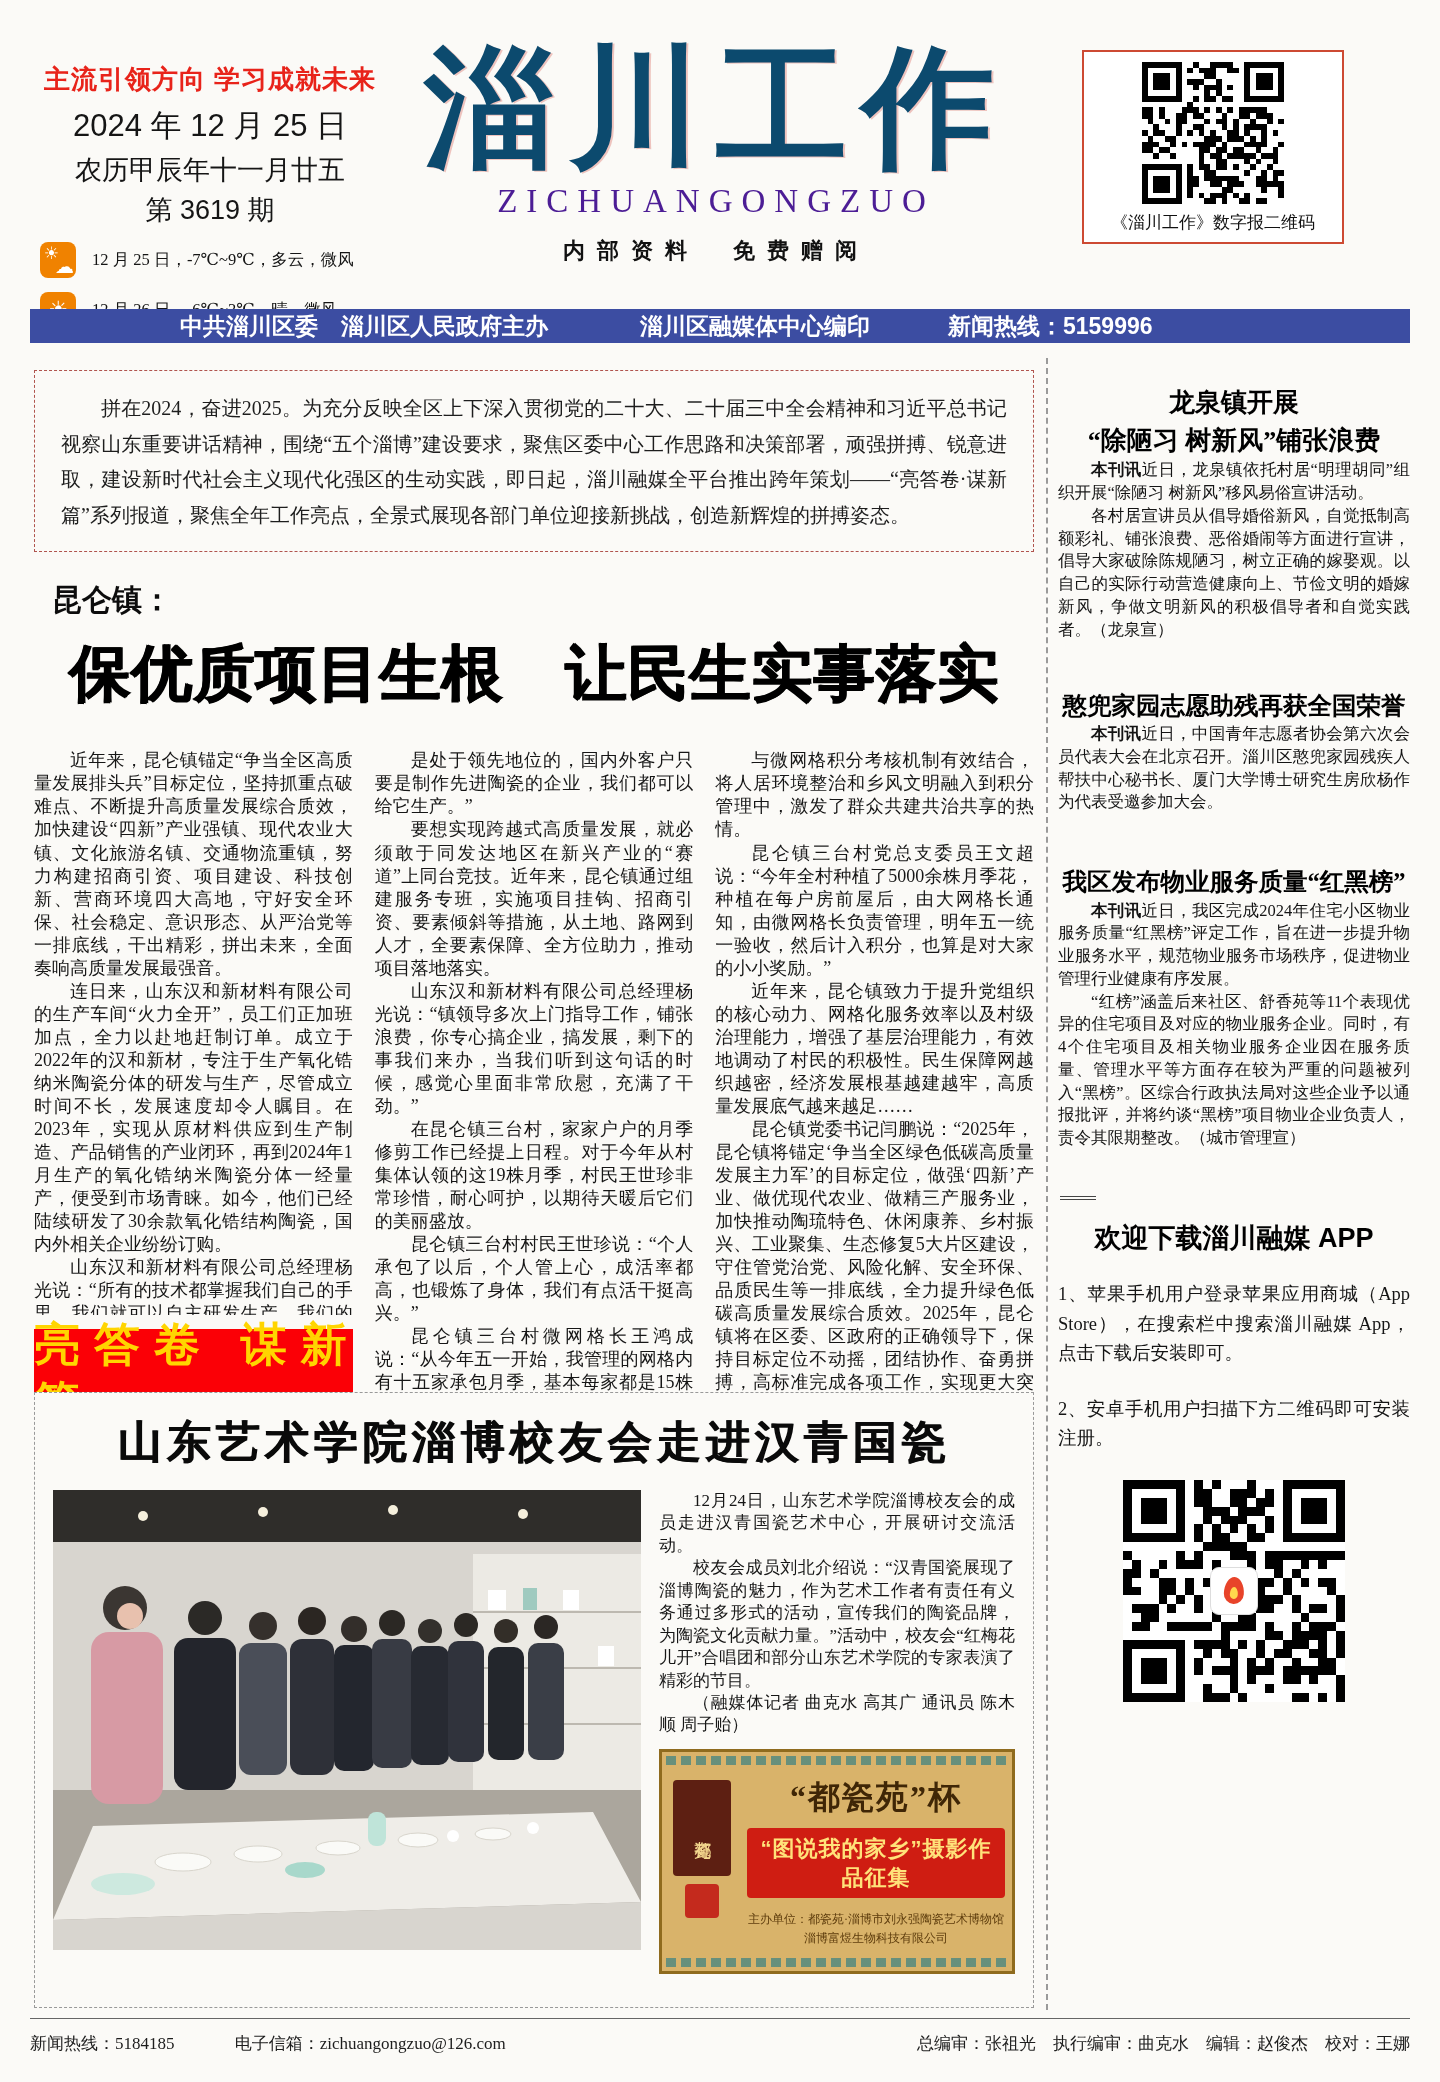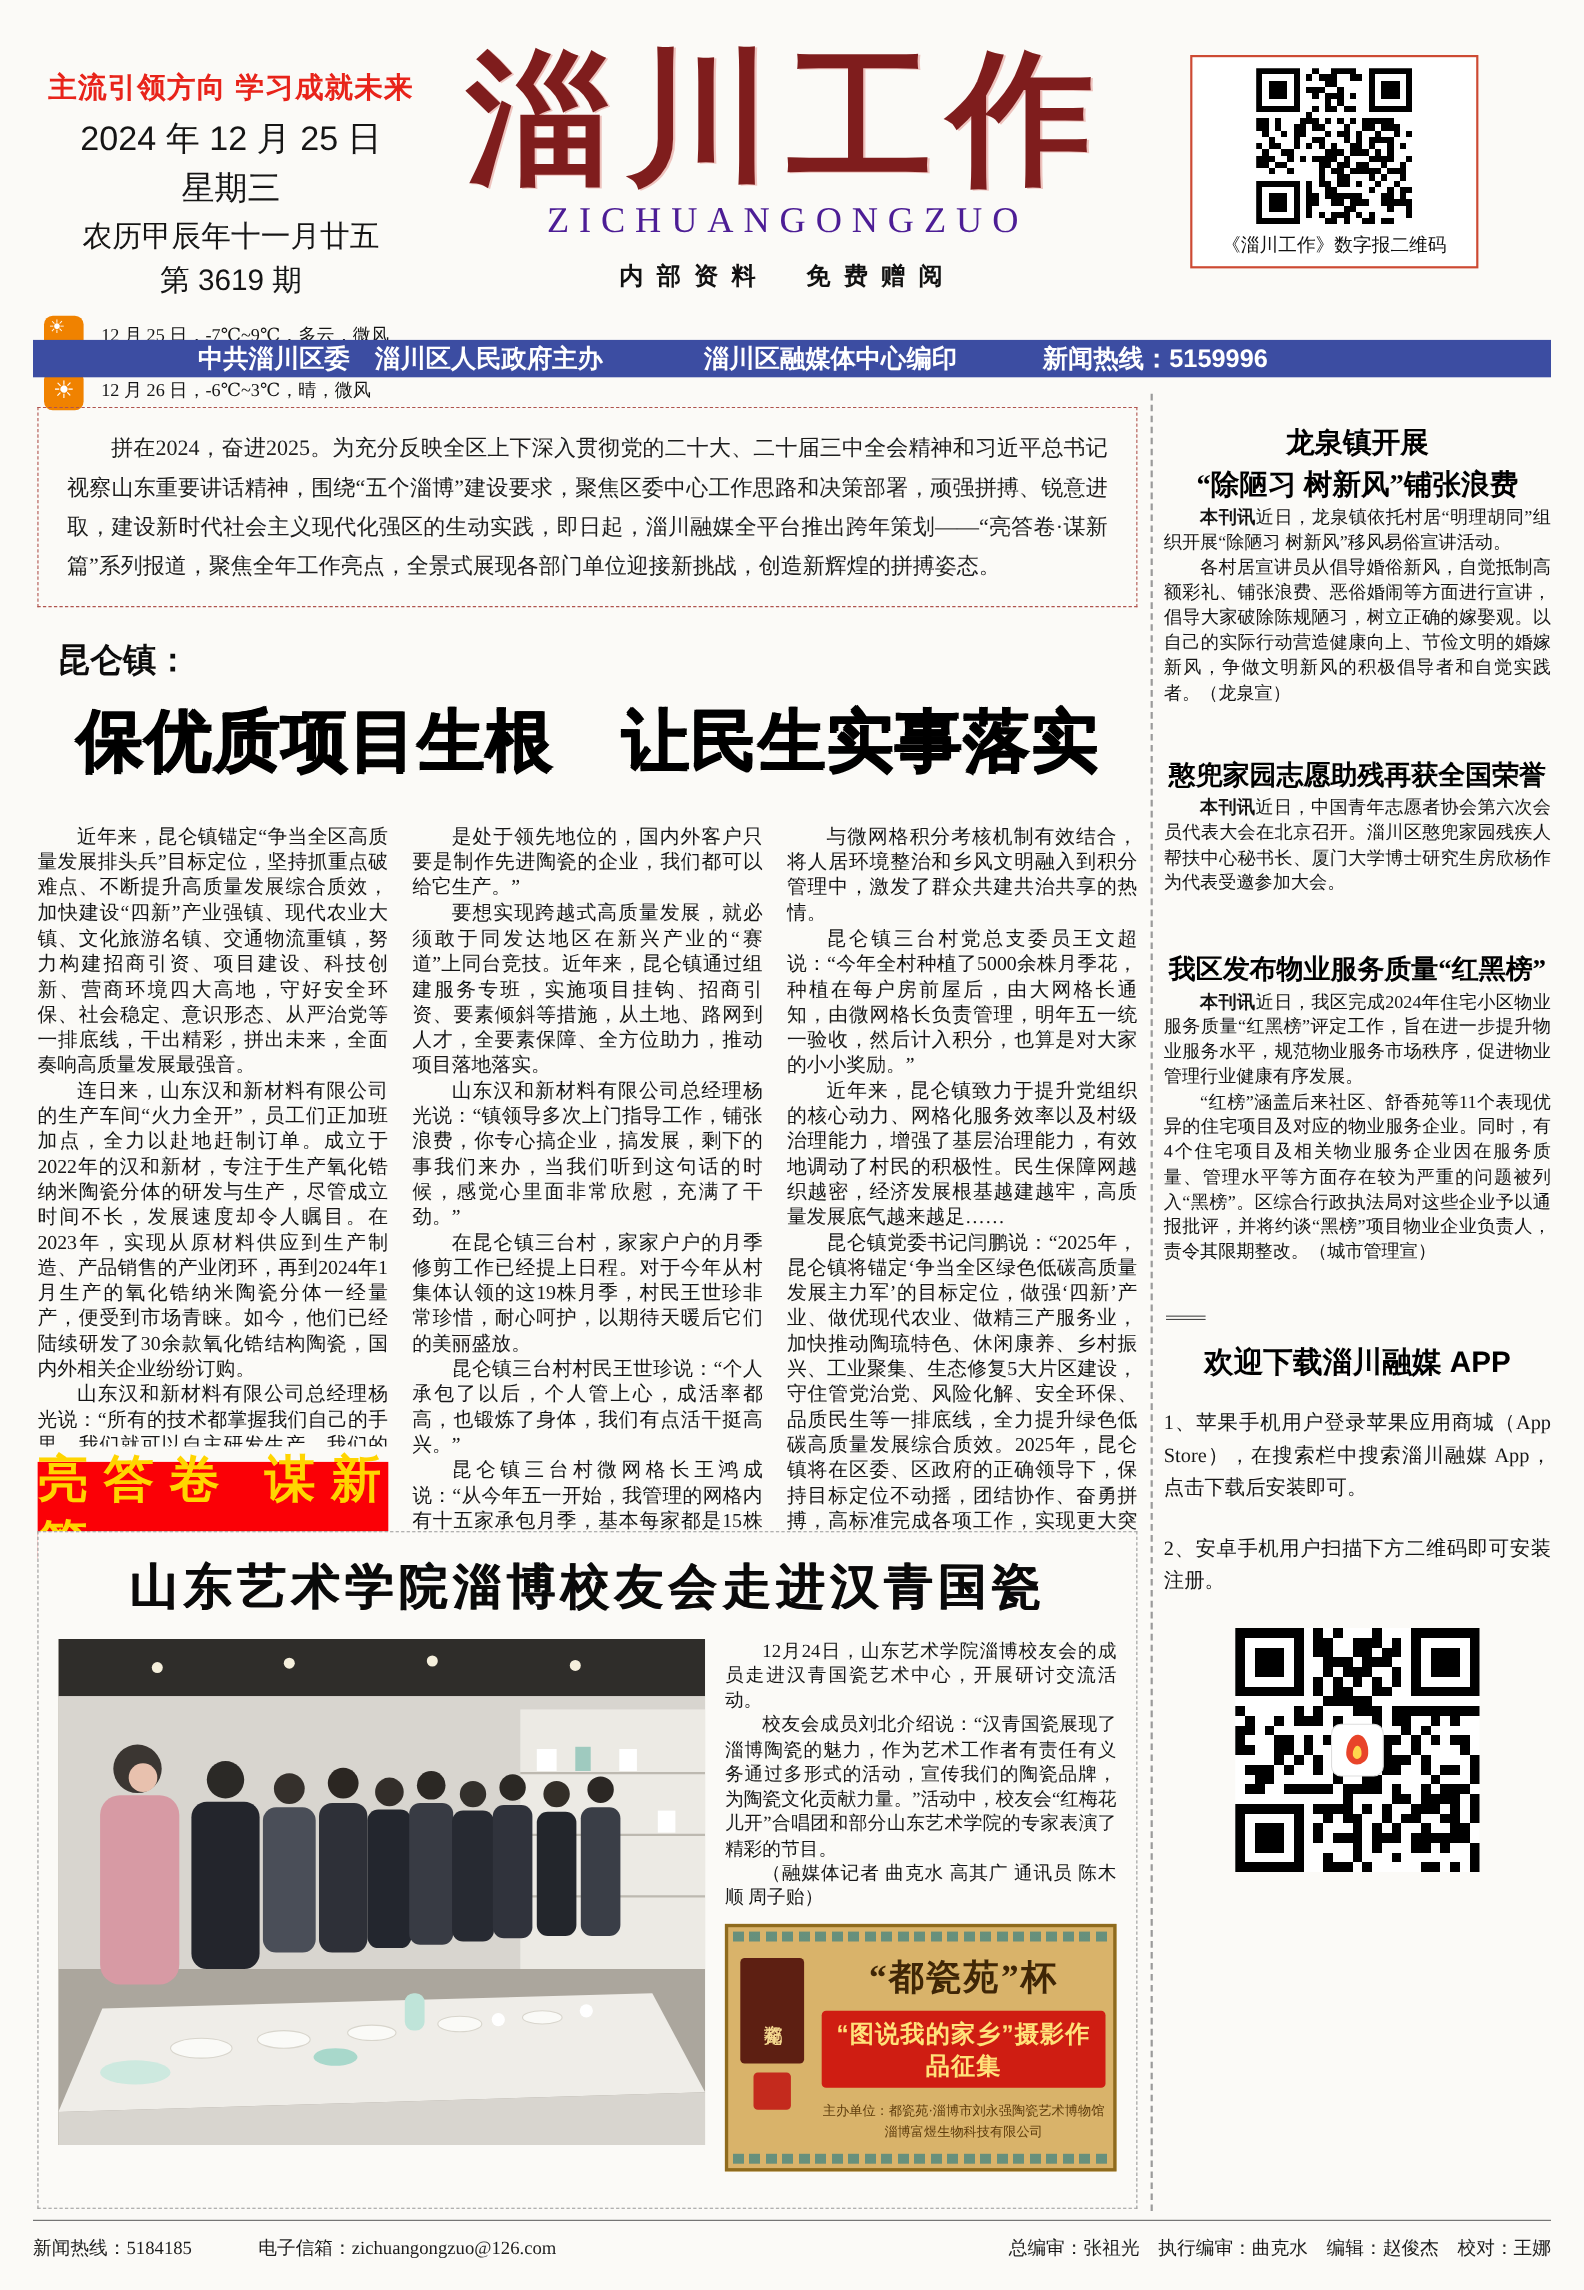--- a/index.html
+++ b/index.html
@@ -15,21 +15,21 @@
   .dline3{font-size:27px;margin-top:5px;font-family:"Liberation Sans","DejaVu Sans",sans-serif;}
   .dline4{font-size:27px;margin-top:4px;font-family:"Liberation Sans","DejaVu Sans",sans-serif;}
   .weather{display:flex;align-items:center;gap:16px;margin:14px 0 0 12px;text-align:left;}
   .wicon{position:relative;width:36px;height:36px;background:#f08200;border-radius:8px;color:#fff;flex:none;}
   .wicon .sun{position:absolute;left:4px;top:1px;font-size:17px;}
   .wicon .cloud{position:absolute;right:2px;bottom:0px;font-size:19px;}
   .wicon .sun-big{position:absolute;left:0;top:0;right:0;bottom:0;display:flex;align-items:center;justify-content:center;font-size:22px;}
   .wtext{font-size:16.5px;}
 
   .hdr-center{position:absolute;left:382px;top:36px;width:668px;text-align:center;}
-  .masthead-title{font-size:132px;line-height:1.1;font-weight:bold;color:#7f1d1d;letter-spacing:14px;
+  .masthead-title{font-size:132px;line-height:1.1;font-weight:bold;color:#0c4a6e;letter-spacing:14px;
                   text-shadow:2px 1px 0 rgba(200,30,20,.25);text-align:center;}
   .masthead-pinyin{font-size:33px;color:#4c1d95;letter-spacing:9px;margin-top:2px;}
   .masthead-sub{font-size:22px;font-weight:bold;letter-spacing:12px;margin-top:16px;color:#111;
                 font-family:"Liberation Sans","DejaVu Sans",sans-serif;}
 
   .hdr-qr{position:absolute;left:1082px;top:50px;width:262px;height:194px;border:2px solid #cd4a33;
           box-sizing:border-box;display:flex;flex-direction:column;align-items:center;padding-top:10px;background:#fff;}
   .qr-small{width:142px;height:142px;}
   .qr-caption{font-size:17px;margin-top:7px;color:#111;}
 
@@ -115,21 +115,20 @@
   .footer .gap{margin-right:56px;}
 </style>
 </head>
 <body>
 
 <div class="page">
 
   <div class="hdr-left">
     <div class="slogan">主流引领方向 学习成就未来</div>
     <div class="dline1">2024 年 12 月 25 日</div>
-    <div class="dline2">星期三</div>
     <div class="dline3">农历甲辰年十一月廿五</div>
     <div class="dline4">第 3619 期</div>
     <div class="weather">
       <span class="wicon">
           <span class="sun">☀</span>
           <span class="cloud">☁</span>
         </span>
       <span class="wtext">12 月 25 日，-7℃~9℃，多云，微风</span>
     </div>
     <div class="weather">

